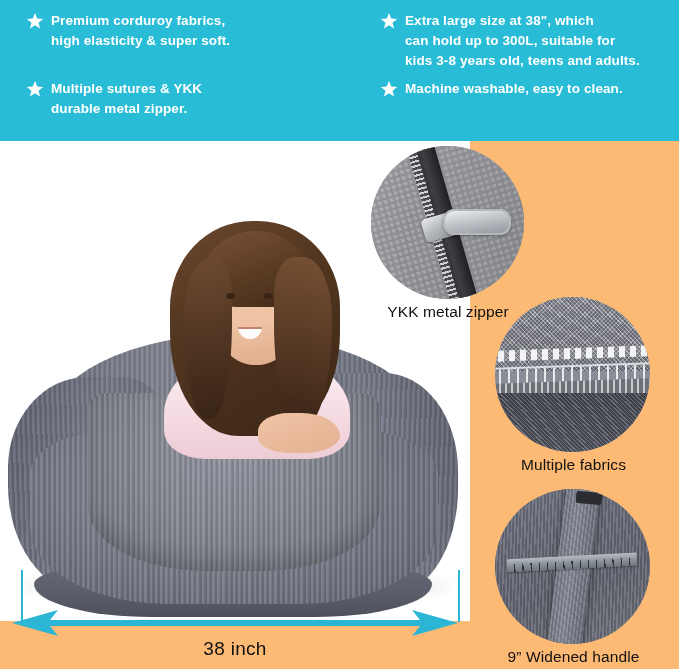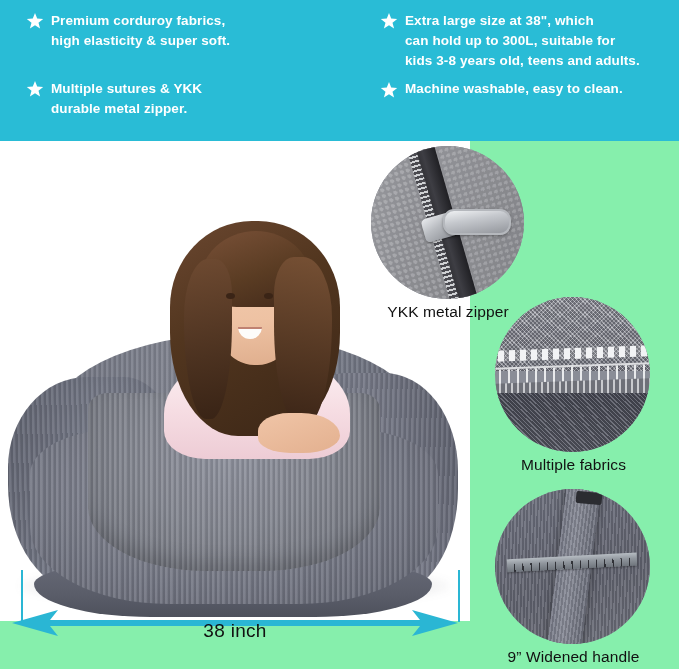--- a/index.html
+++ b/index.html
@@ -8,21 +8,21 @@
     background: #ffffff;
   }
   body {
     font-family: "Liberation Sans", sans-serif;
   }
   #page {
     position: relative;
     width: 679px;
     height: 669px;
     overflow: hidden;
-    background: #86efac;
+    background: #fdba74;
   }
 
   
   #header-banner {
     position: absolute;
     left: 0; top: 0;
     width: 679px;
     height: 141px;
     background: #29bcd6;
   }
@@ -52,21 +52,21 @@
     font-size: 13.5px;
     font-weight: bold;
     line-height: 20px;
     letter-spacing: 0.1px;
     white-space: pre-line;
   }
 
   #bullet-fabrics  { left: 0;  top: 11px; }
   #bullet-sutures  { left: 0;  top: 79px; }
   #bullet-size     { left: 0;  top: 11px; }
-  #bullet-washable { left: 0;  top: 79px; align-items: flex-end; }
+  #bullet-washable { left: 0;  top: 79px; }
 
   
   #product-photo {
     position: absolute;
     left: 0; top: 141px;
     width: 470px;
     height: 480px;
     background: #ffffff;
     overflow: hidden;
   }
@@ -203,21 +203,21 @@
     background: #2ab6d4;
   }
   #guide-left  { left: 21px; }
   #guide-right { left: 458px; }
   #arrow-svg {
     position: absolute;
     left: 0; top: 48px;
   }
   #dimension-label {
     position: absolute;
-    left: 0; top: 60px;
+    left: 0; top: 78px;
     width: 470px;
     text-align: center;
     font-size: 19px;
     color: #111111;
     letter-spacing: 0.3px;
   }
 
   
   .feature { position: absolute; }
   .circle-photo {

